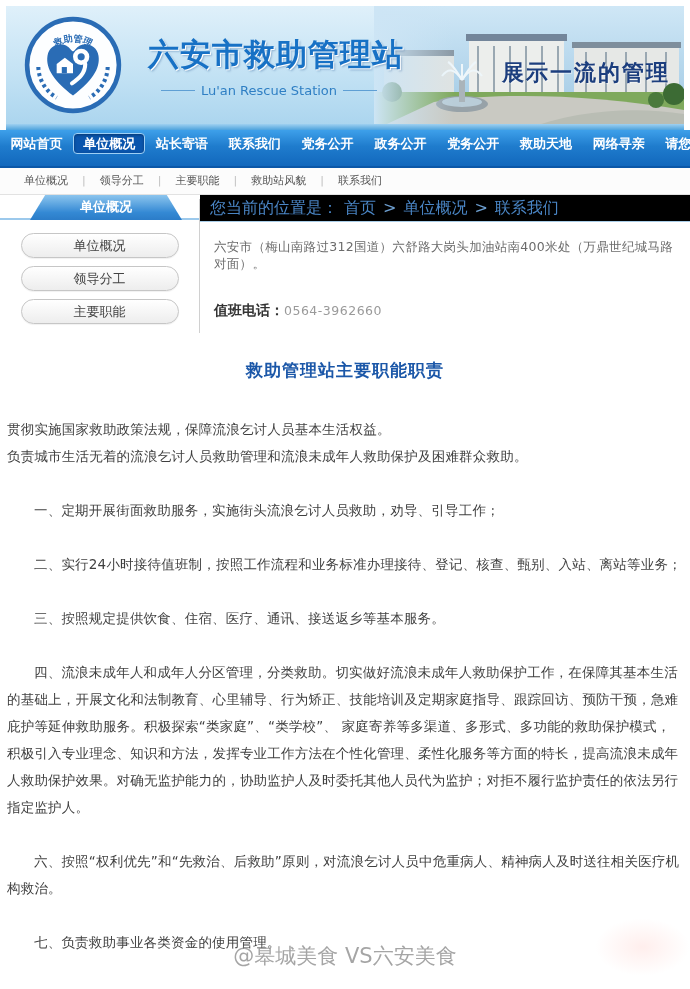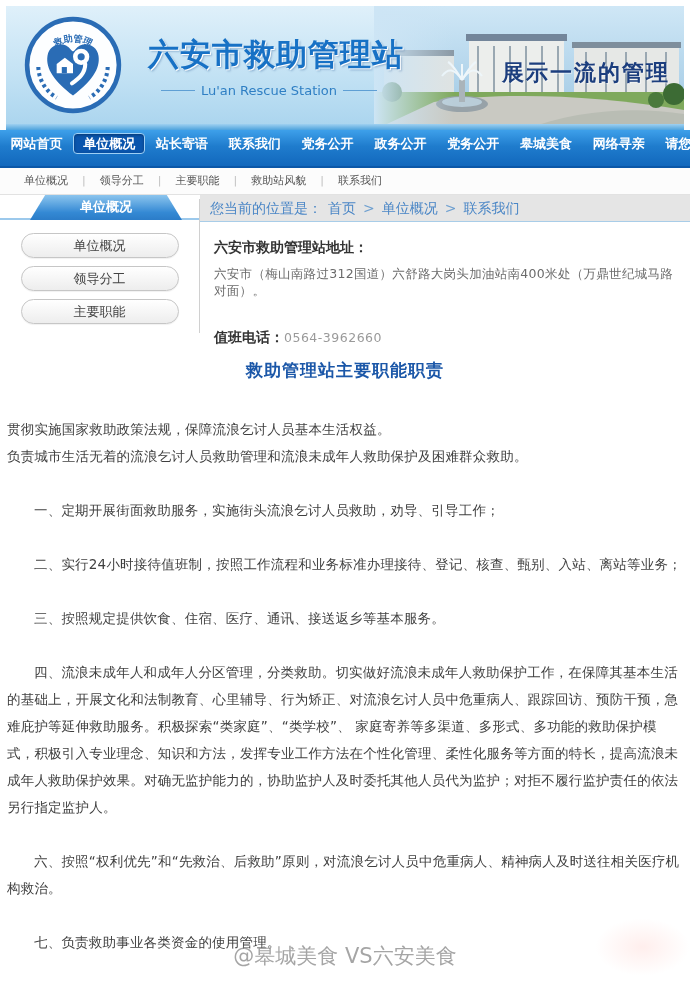--- a/index.html
+++ b/index.html
@@ -51,22 +51,22 @@
           color:#fff; font-size:13px; font-weight:bold;
           background:linear-gradient(180deg,#8cc5ee 0%,#3489d4 70%,#2b7cc8 100%);
           clip-path:polygon(10% 0,90% 0,100% 100%,0 100%); }
   .side-list { padding-top:13px; }
   .side-btn { width:158px; height:25px; line-height:23px; margin:0 auto 8px auto; text-align:center;
               font-size:13px; color:#444; border:1px solid #c6c6c6; border-radius:14px;
               background:linear-gradient(180deg,#ffffff,#ededed); cursor:pointer;
               box-shadow:0 1px 1px rgba(0,0,0,.06); }
   .vdivider { width:1px; background:#d0d0d0; margin-top:4px; height:134px; flex:none; }
   .main-info { flex:1; }
-  .breadcrumb { height:27px; line-height:26px; background:#e5e5e5; border-bottom:1px solid #a9cde8;
-                padding-left:10px; font-size:14px; color:#4a86c6; }
+  .breadcrumb { height:27px; line-height:26px; background:#000000; border-bottom:1px solid #a9cde8;
+                padding-left:10px; font-size:16px; color:#4a86c6; }
   .bc-prefix { margin-right:6px; }
   .bc-link { cursor:pointer; }
   .bc-link + .bc-link::before { content:">"; color:#6d9fd0; margin:0 7px; cursor:default; }
   .contact { padding:17px 10px 0 14px; }
   .addr-label { font-size:14px; font-weight:bold; color:#333; margin-bottom:9px; }
   .addr-text { font-size:12.5px; color:#6b6b6b; letter-spacing:.3px; }
   .phone-line { margin-top:27px; }
   .phone-label { font-size:14px; font-weight:bold; color:#333; }
   .phone-num { font-size:12.5px; color:#9a9a9a; letter-spacing:.5px; }
 
@@ -182,21 +182,21 @@
   <nav class="mainnav">
     <ul>
 
     <li class="nav-item"><span>网站首页</span></li>
         <li class="nav-item active"><span>单位概况</span></li>
         <li class="nav-item"><span>站长寄语</span></li>
         <li class="nav-item"><span>联系我们</span></li>
         <li class="nav-item"><span>党务公开</span></li>
         <li class="nav-item"><span>政务公开</span></li>
         <li class="nav-item"><span>党务公开</span></li>
-        <li class="nav-item"><span>皋城美食</span></li>
+        <li class="nav-item"><span>救助天地</span></li>
         <li class="nav-item"><span>网络寻亲</span></li>
         <li class="nav-item clipped"><span>请您留言</span></li>
       </ul>
   </nav>
 
   <div class="subnav">
     
   <span class="subnav-item">单位概况</span><span class="subnav-item">领导分工</span><span class="subnav-item">主要职能</span><span class="subnav-item">救助站风貌</span><span class="subnav-item">联系我们</span></div>
 
   <div class="content-row">
@@ -210,39 +210,38 @@
           <div class="side-btn">领导分工</div>
           <div class="side-btn">主要职能</div>
         </div>
     </aside>
     <div class="vdivider"></div>
     <section class="main-info">
       <div class="breadcrumb">
         <span class="bc-prefix">您当前的位置是：</span><span class="bc-items"><span class="bc-link">首页</span><span class="bc-link">单位概况</span><span class="bc-link">联系我们</span></span>
       </div>
       <div class="contact">
-        <div class="addr-label">六安市救助管理站地址：</div>
         <div class="addr-text">六安市（梅山南路过312国道）六舒路大岗头加油站南400米处（万鼎世纪城马路对面）。</div>
         <div class="phone-line">
           <span class="phone-label">值班电话：</span><span class="phone-num">0564-3962660</span>
         </div>
       </div>
     </section>
   </div>
 
   <article class="document">
     <h2 class="doc-title">救助管理站主要职能职责</h2>
     <div class="doc-body">
 
     <p class="doc-para tight">贯彻实施国家救助政策法规，保障流浪乞讨人员基本生活权益。</p>
         <p class="doc-para">负责城市生活无着的流浪乞讨人员救助管理和流浪未成年人救助保护及困难群众救助。</p>
         <p class="doc-para indent">一、定期开展街面救助服务，实施街头流浪乞讨人员救助，劝导、引导工作；</p>
         <p class="doc-para indent">二、实行24小时接待值班制，按照工作流程和业务标准办理接待、登记、核查、甄别、入站、离站等业务；</p>
         <p class="doc-para indent">三、按照规定提供饮食、住宿、医疗、通讯、接送返乡等基本服务。</p>
-        <p class="doc-para indent">四、流浪未成年人和成年人分区管理，分类救助。切实做好流浪未成年人救助保护工作，在保障其基本生活的基础上，开展文化和法制教育、心里辅导、行为矫正、对流浪乞讨人员中危重病人、跟踪回访、预防干预，急难庇护等延伸救助服务。积极探索“类家庭”、“类学校”、 家庭寄养等多渠道、多形式、多功能的救助保护模式，积极引入专业理念、知识和方法，发挥专业工作方法在个性化管理、柔性化服务等方面的特长，提高流浪未成年人救助保护效果。对确无监护能力的，协助监护人及时委托其他人员代为监护；对拒不履行监护责任的依法另行指定监护人。</p>
+        <p class="doc-para indent">四、流浪未成年人和成年人分区管理，分类救助。切实做好流浪未成年人救助保护工作，在保障其基本生活的基础上，开展文化和法制教育、心里辅导、行为矫正、技能培训及定期家庭指导、跟踪回访、预防干预，急难庇护等延伸救助服务。积极探索“类家庭”、“类学校”、 家庭寄养等多渠道、多形式、多功能的救助保护模式，积极引入专业理念、知识和方法，发挥专业工作方法在个性化管理、柔性化服务等方面的特长，提高流浪未成年人救助保护效果。对确无监护能力的，协助监护人及时委托其他人员代为监护；对拒不履行监护责任的依法另行指定监护人。</p>
         <p class="doc-para indent">六、按照“权利优先”和“先救治、后救助”原则，对流浪乞讨人员中危重病人、精神病人及时送往相关医疗机构救治。</p>
         <p class="doc-para indent">七、负责救助事业各类资金的使用管理。</p>
       </div>
   </article>
 
   <div class="watermark-center">@皋城美食 VS六安美食</div>
   <div class="watermark-right"></div>
 </div>
 
 </body></html>

